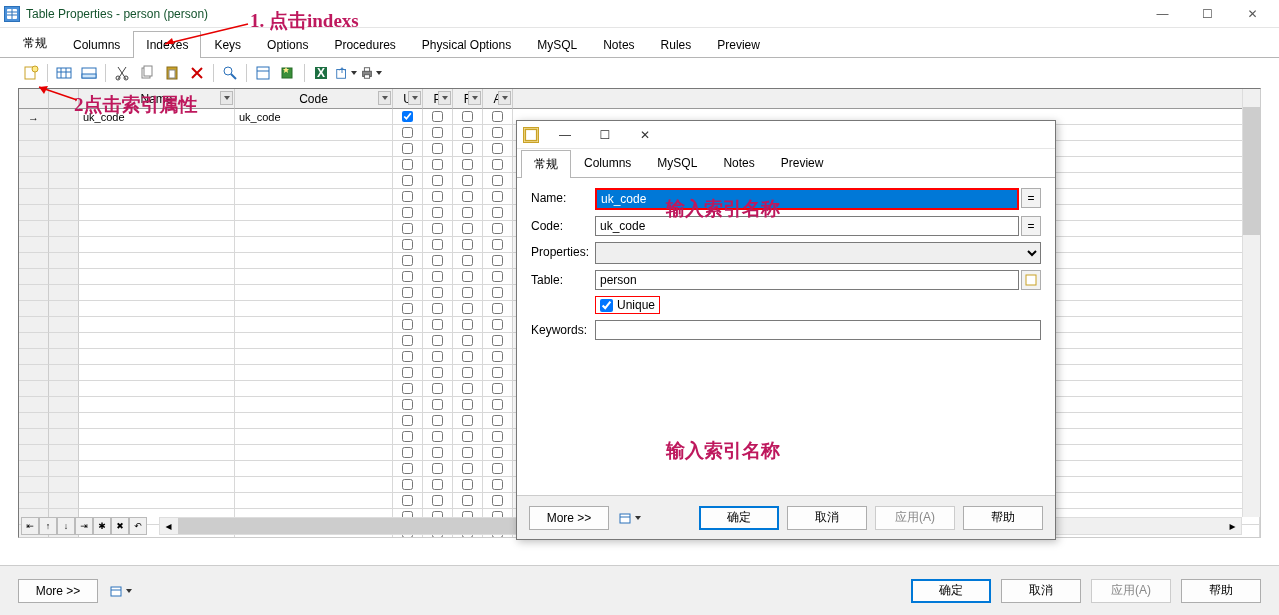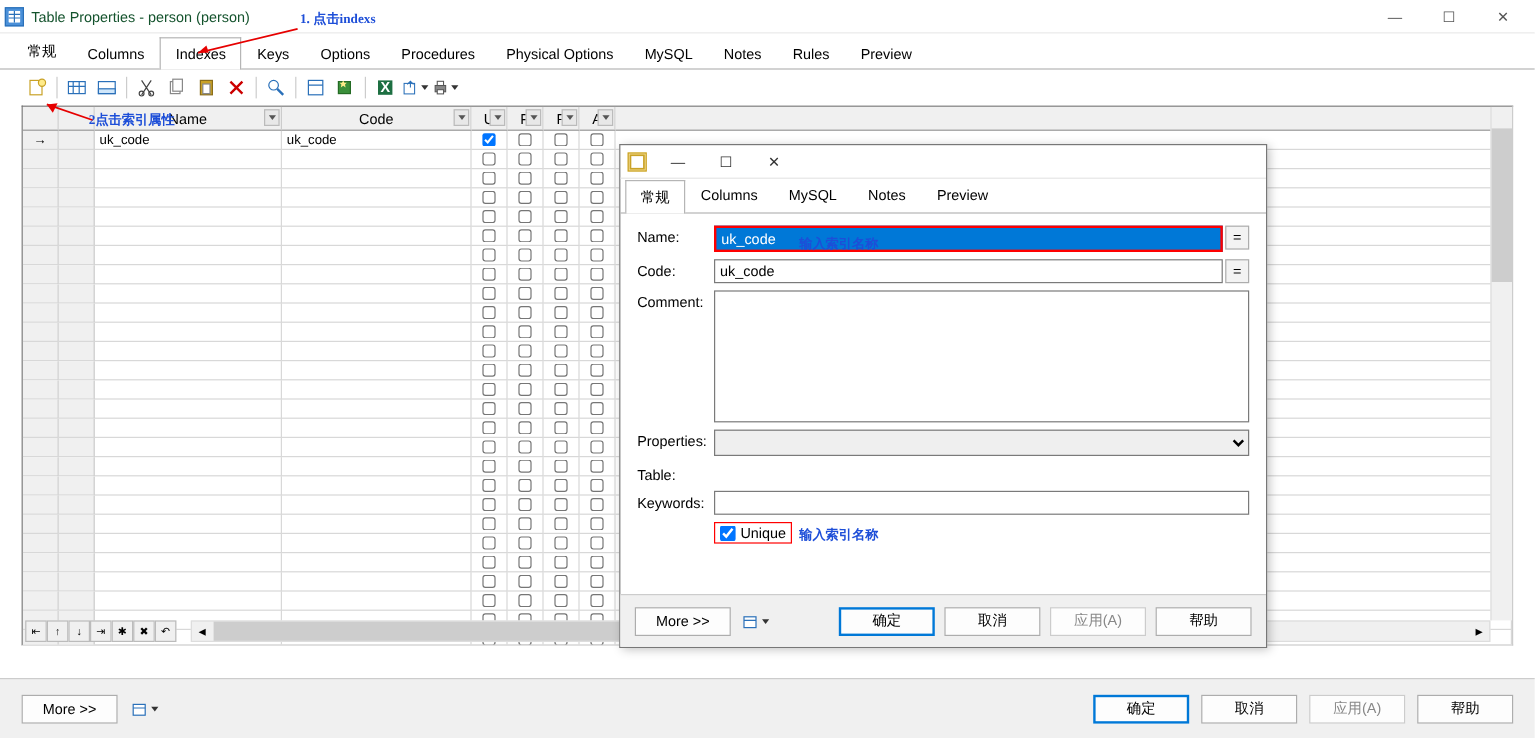--- a/index.html
+++ b/index.html
@@ -80,21 +80,21 @@
   flex: 1; border: 1px solid #7a7a7a; padding: 2px 4px; font-size: 12px;
 }
 .form-row input.selected { background: #0078d7; color: #fff; border: 2px solid #f00; box-sizing: border-box; }
 .form-row textarea { height: 110px; resize: none; }
 .mini-btn { width: 20px; height: 20px; border: 1px solid #adadad; background: #f3f3f3; display: inline-flex; align-items: center; justify-content: center; cursor: pointer; }
 .unique-box { border: 1px solid #f00; padding: 1px 4px; display: inline-flex; align-items: center; gap: 4px; }
 .dlg-bottom { position: absolute; left: 0; right: 0; bottom: 0; height: 44px; border-top: 1px solid #ccc; background: #f0f0f0; display: flex; align-items: center; gap: 8px; padding: 0 12px; }
 .dlg-bottom .spacer { flex: 1; }
 
 
-.annot { position: absolute; color: #1d4ed8; font-size: 11px; font-weight: bold; pointer-events: none; font-family: "SimSun","Microsoft YaHei"; }
+.annot { position: absolute; color: #be185d; font-size: 19px; font-weight: bold; pointer-events: none; font-family: "SimSun","Microsoft YaHei"; }
 .annot-line { position: absolute; pointer-events: none; }
 </style>
 </head>
 <body>
 
 <div class="main-titlebar">
   <span class="icon-box">
     <svg viewBox="0 0 10 10">
         <rect x="0" y="0" width="10" height="10" fill="#fff" rx="1"></rect>
         <line x1="0" y1="3" x2="10" y2="3" stroke="#2a70b9"></line>
@@ -761,48 +761,50 @@
       </div>
     </div>
     <div class="form-row">
       <label>Code:</label>
       <div class="ctrl">
         <input type="text" value="uk_code" style="">
         <span class="mini-btn">=</span>
       </div>
     </div>
     <div class="form-row">
-      <label>Comment:</label>
-      <div class="ctrl">
-          <textarea style=""></textarea>
-        </div>
-    </div>
-    <div class="form-row">
       <label>Properties:</label>
       <div class="ctrl">
           <select><option></option></select>
         </div>
     </div>
     <div class="form-row">
       <label>Table:</label>
-    </div>
-    <div class="form-row">
-      <label>Keywords:</label>
       <div class="ctrl">
-          <input type="text" style="">
-        </div>
+        <input type="text" value="person" style="">
+        <span class="mini-btn">
+            <svg width="12" height="12" viewBox="0 0 12 12">
+              <rect x="1" y="1" width="10" height="10" fill="#fff" stroke="#c9a227"></rect>
+            </svg>
+          </span>
+      </div>
     </div>
     <div class="form-row">
       <label></label>
       <div class="ctrl">
         <span class="unique-box">
           <input type="checkbox" checked="" style="">
           <span>Unique</span>
         </span>
       </div>
+    </div>
+    <div class="form-row">
+      <label>Keywords:</label>
+      <div class="ctrl">
+          <input type="text" style="">
+        </div>
     </div>
   </div>
   <div class="dlg-bottom">
     <button class="btn">More &gt;&gt;</button>
     <span class="small-tool small-arrow">
         <svg viewBox="0 0 14 14">
           <rect x="1" y="3" width="10" height="9" fill="#fff" stroke="#2a70b9"></rect>
           <line x1="1" y1="6" x2="11" y2="6" stroke="#2a70b9"></line>
         </svg>
       </span>

